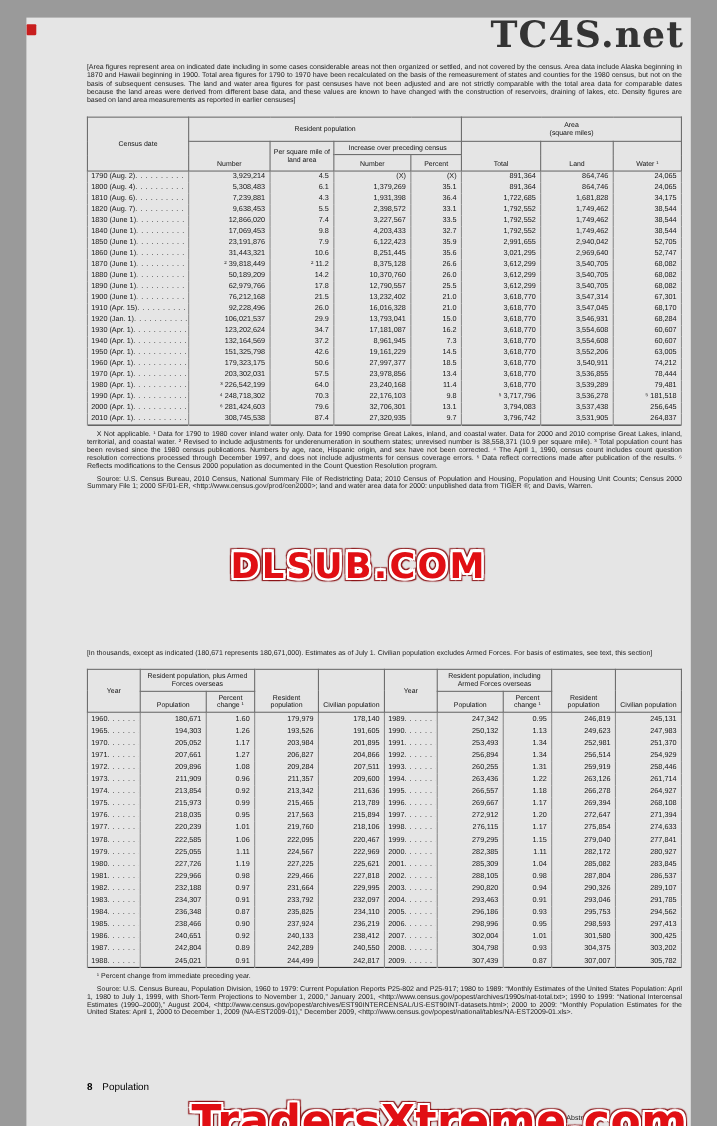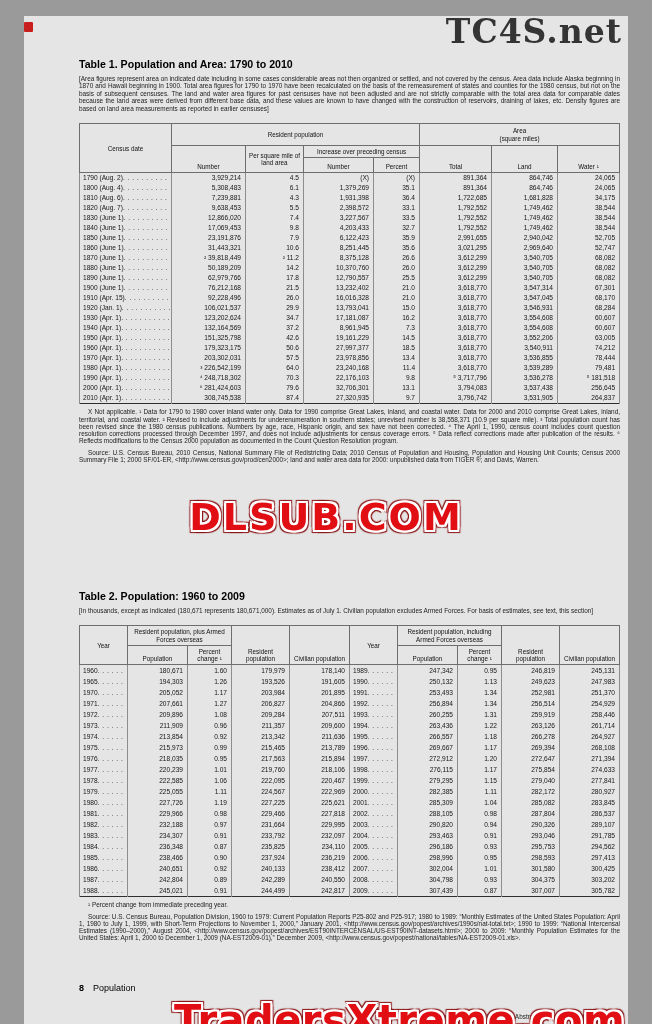--- a/index.html
+++ b/index.html
@@ -51,36 +51,35 @@
     color:#343434; letter-spacing:1px;
   }
   .wm-red {
     position:absolute; z-index:7; font-family:"DejaVu Sans", sans-serif; font-weight:bold;
     color:#e10f14; white-space:nowrap;
     text-shadow:
       -2px -2px 0 #ffffff, 2px -2px 0 #ffffff, -2px 2px 0 #ffffff, 2px 2px 0 #ffffff,
       -2px 0 0 #ffffff, 2px 0 0 #ffffff, 0 -2px 0 #ffffff, 0 2px 0 #ffffff,
       -3px -3px 1px #8a1215, 3px -3px 1px #8a1215, -3px 3px 1px #8a1215, 3px 3px 1px #8a1215;
   }
-  .wm-mid { top:479px; left:50%; transform:translateX(-50%); font-size:38px; letter-spacing:2px; }
+  .wm-mid { top:479px; left:50%; transform:translateX(-50%); font-size:32px; letter-spacing:2px; }
   .wm-bottom { top:981px; left:150px; font-size:40px; letter-spacing:0.5px; }
 
   .red-mark { position:absolute; left:0; top:6px; width:9px; height:10px; background:#c81e1e; border-radius:1px; z-index:6; }
 </style>
 </head>
 <body>
 
 <div class="page">
 
   <div class="red-mark"></div>
 
   <div class="wm-top">TC4S.net</div>
 
   <div class="sec" id="sec1">
-    <h2 class="tbl-title">Table 1. Population and Area: 1790 to 2010</h2>
     <p class="headnote">[Area figures represent area on indicated date including in some cases considerable areas not then organized or settled, and not covered by the census. Area data include Alaska beginning in 1870 and Hawaii beginning in 1900. Total area figures for 1790 to 1970 have been recalculated on the basis of the remeasurement of states and counties for the 1980 census, but not on the basis of subsequent censuses. The land and water area figures for past censuses have not been adjusted and are not strictly comparable with the total area data for comparable dates because the land areas were derived from different base data, and these values are known to have changed with the construction of reservoirs, draining of lakes, etc. Density figures are based on land area measurements as reported in earlier censuses]</p>
 
     <table id="t1">
       <colgroup>
         <col style="width:92px">
           <col style="width:74px">
           <col style="width:58px">
           <col style="width:70px">
         <col style="width:46px">
           <col style="width:72px">
@@ -458,21 +457,20 @@
         </tbody>
     </table>
 
     <p class="footnote">X Not applicable. ¹ Data for 1790 to 1980 cover inland water only. Data for 1990 comprise Great Lakes, inland, and coastal water. Data for 2000 and 2010 comprise Great Lakes, inland, territorial, and coastal water. ² Revised to include adjustments for underenumeration in southern states; unrevised number is 38,558,371 (10.9 per square mile). ³ Total population count has been revised since the 1980 census publications. Numbers by age, race, Hispanic origin, and sex have not been corrected. ⁴ The April 1, 1990, census count includes count question resolution corrections processed through December 1997, and does not include adjustments for census coverage errors. ⁵ Data reflect corrections made after publication of the results. ⁶ Reflects modifications to the Census 2000 population as documented in the Count Question Resolution program.</p>
     <p class="source">Source: U.S. Census Bureau, 2010 Census, National Summary File of Redistricting Data; 2010 Census of Population and Housing, Population and Housing Unit Counts; Census 2000 Summary File 1; 2000 SF/01-ER, &lt;http://www.census.gov/prod/cen2000&gt;; land and water area data for 2000: unpublished data from TIGER ®; and Davis, Warren.</p>
   </div>
 
   <div class="wm-red wm-mid">DLSUB.COM</div>
 
   <div class="sec" id="sec2">
-    <h2 class="tbl-title">Table 2. Population: 1960 to 2009</h2>
     <p class="headnote">[In thousands, except as indicated (180,671 represents 180,671,000). Estimates as of July 1. Civilian population excludes Armed Forces. For basis of estimates, see text, this section]</p>
 
     <table id="t2">
       <colgroup>
         <col style="width:48px">
           <col style="width:60px">
           <col style="width:44px">
           <col style="width:58px">
           <col style="width:60px">
         <col style="width:48px">

